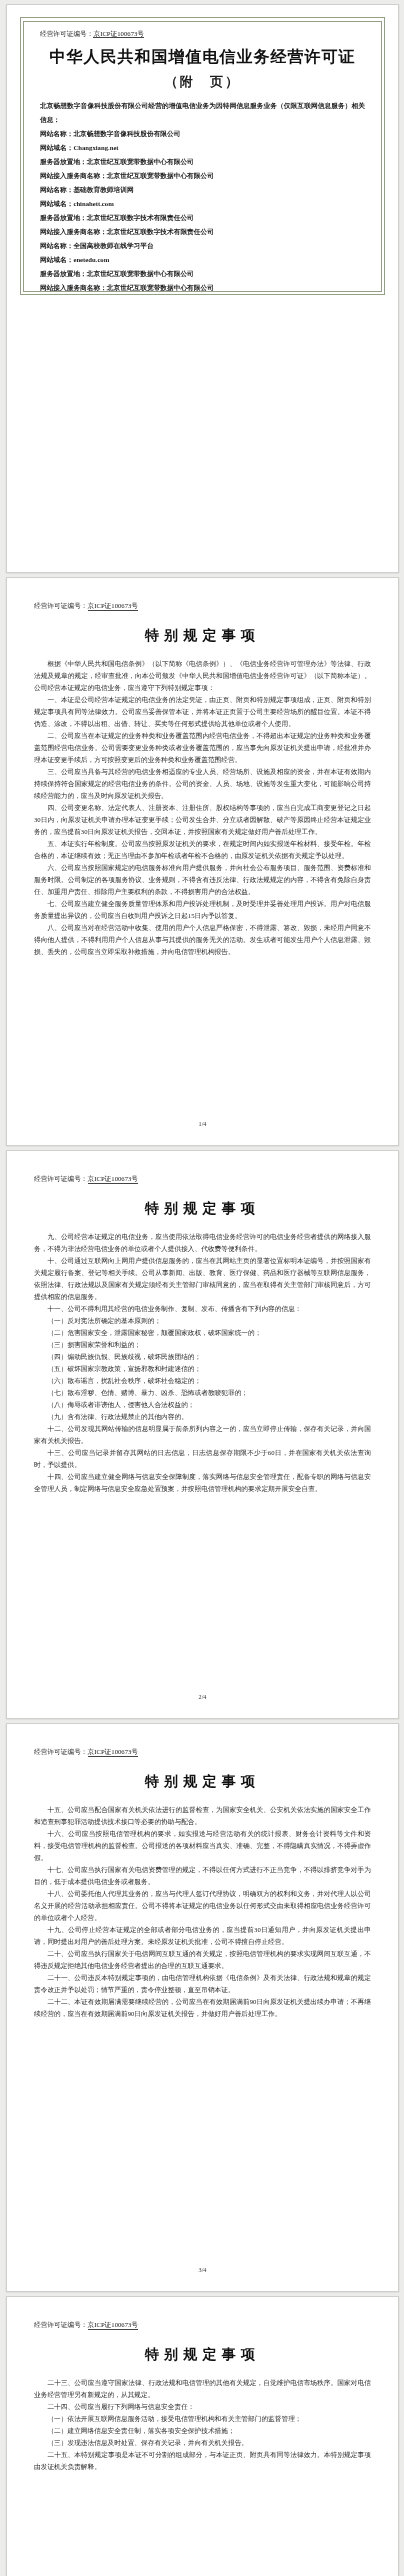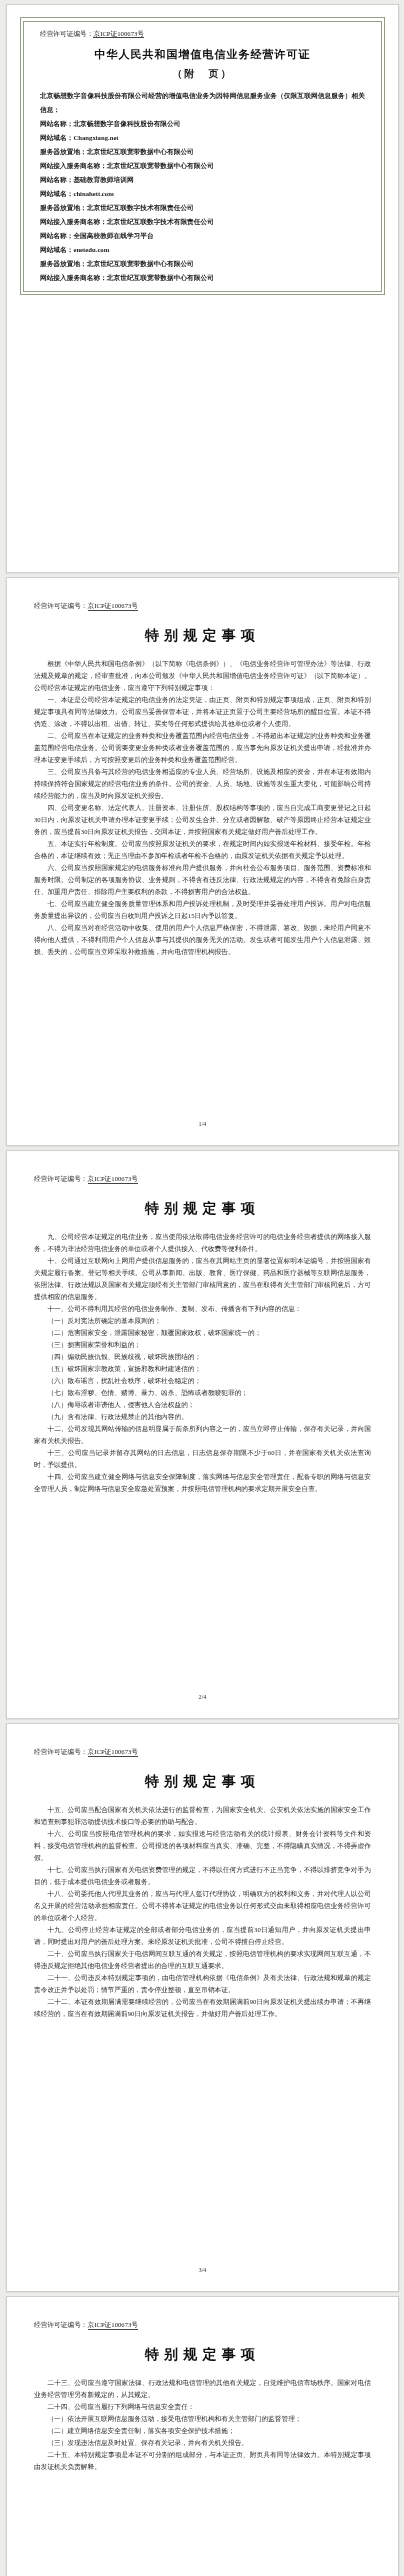--- a/index.html
+++ b/index.html
@@ -34,28 +34,28 @@
     height: 100%;
     box-sizing: border-box;
     padding: 8.2px 15.5px;
     overflow: hidden;
   }
   .license-line { font-size: 6.7px; color: #222; }
   .license-line .lic-no { border-bottom: 0.5px solid #444; padding-bottom: 0.5px; }
   .cert-title {
     margin-top: 8.2px;
     text-align: center;
-    font-size: 11px;
+    font-size: 16px;
     font-weight: bold;
     letter-spacing: 1px;
     color: #111;
   }
   .cert-subtitle {
     text-align: center;
-    font-size: 10px;
+    font-size: 13px;
     font-weight: bold;
     margin-top: 5.2px;
     letter-spacing: 2.1px;
   }
   .cert-body { margin-top: 8.2px; font-size: 6.7px; line-height: 14px; color: #1a1a1a; font-weight: 600; }
   .cert-intro { text-align: justify; }
   .cert-field { white-space: normal; }
   .cert-field .field-label { font-weight: 600; }
   .cert-field .field-value { font-weight: 600; }
   

